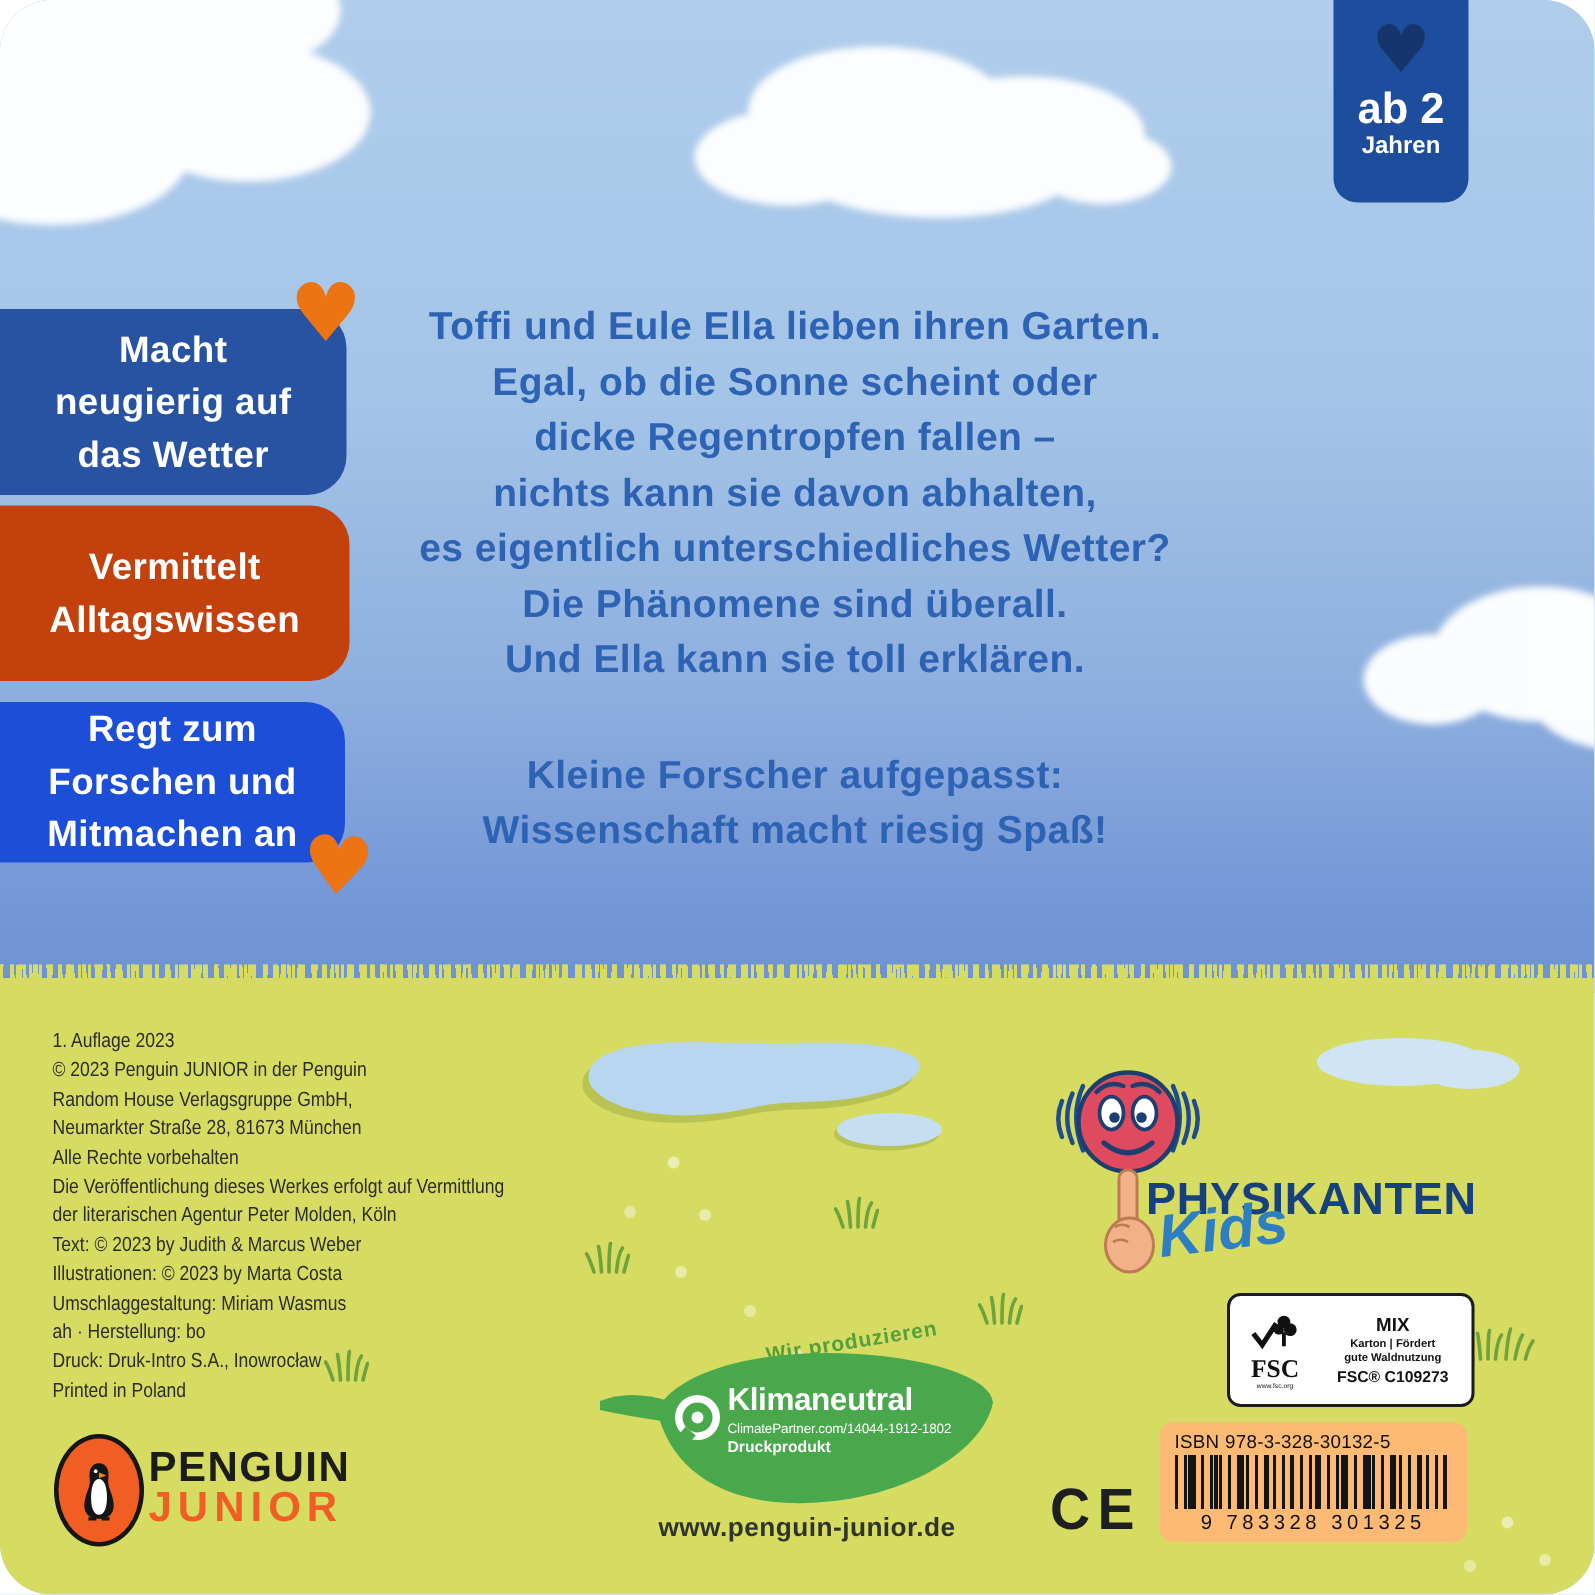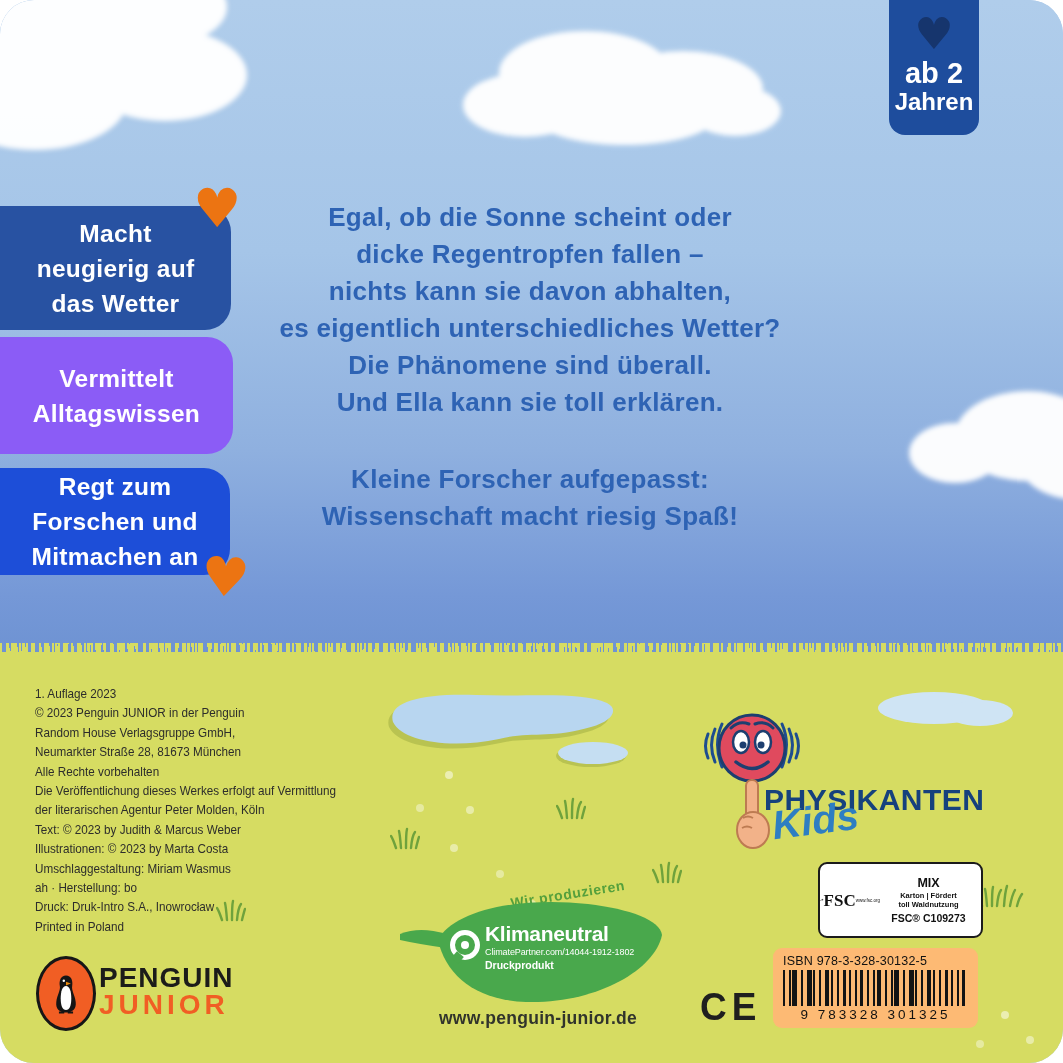--- a/index.html
+++ b/index.html
@@ -22,27 +22,27 @@
     box-shadow:447px 773px 0 2px rgba(255,255,255,.5),468px 808px 0 2px rgba(255,255,255,.45),
       452px 846px 0 2px rgba(255,255,255,.45),498px 872px 0 2px rgba(255,255,255,.4),
       418px 806px 0 2px rgba(255,255,255,.4),530px 902px 0 2px rgba(255,255,255,.4),
       1003px 1013px 0 2px rgba(255,255,255,.5),1028px 1038px 0 2px rgba(255,255,255,.45),
       978px 1042px 0 2px rgba(255,255,255,.4);}
   
   .age-badge{position:absolute;left:889px;top:0;width:90px;height:135px;background:#1e4d9d;
     border-radius:0 0 16px 16px;display:flex;flex-direction:column;align-items:center;z-index:6;}
   .age-badge .heart-glyph{font-family:"DejaVu Sans",sans-serif;color:#16356d;font-size:44px;line-height:1;margin-top:12px;}
   .age-badge .age-line1{color:#fff;font-weight:bold;font-size:29px;line-height:1.05;margin-top:2px;}
-  .age-badge .age-line2{color:#fff;font-weight:bold;font-size:24px;line-height:1.2;}
+  .age-badge .age-line2{color:#fff;font-weight:bold;font-size:16px;line-height:1.2;}
   
   .tag{position:absolute;left:0;width:231px;color:#fff;font-weight:bold;font-size:24.5px;
     line-height:35px;display:flex;flex-direction:column;justify-content:center;align-items:center;
     text-align:center;border-radius:0 26px 26px 0;z-index:5;letter-spacing:.3px;}
   .tag-blue{top:206px;height:124px;background:#2852a2;}
-  .tag-pink{top:337px;height:117px;width:233px;background:#8b5cf6;}
+  .tag-pink{top:337px;height:117px;width:233px;background:#c2410c;}
   .tag-yellow{top:468px;height:107px;width:230px;background:#1d4ed8;}
   .heart{position:absolute;font-family:"DejaVu Sans",sans-serif;color:#ec7412;font-size:54px;line-height:1;z-index:7;}
   .heart-top{left:193px;top:182px;}
   .heart-bottom{left:201px;top:551px;transform:rotate(4deg);}
   
   .blurb{position:absolute;left:140px;top:199px;width:780px;text-align:center;z-index:4;
     color:#2e63b4;font-weight:bold;font-size:26px;line-height:37px;letter-spacing:.3px;}
   .blurb .gap{height:40px;}
   
   .imprint{position:absolute;left:35px;top:684px;color:#2d2d2b;font-size:13.6px;line-height:19.4px;
@@ -70,21 +70,21 @@
   
   .physikanten{position:absolute;left:696px;top:700px;width:300px;height:160px;z-index:5;}
   .physikanten .mascot{position:absolute;left:0;top:0;}
   .physikanten .title{position:absolute;left:68px;top:83px;color:#16417d;font-weight:bold;
     font-size:30px;letter-spacing:.5px;}
   .physikanten .subtitle{position:absolute;left:76px;top:98px;color:#2e7ec2;font-weight:bold;
     font-style:italic;font-size:40px;transform:rotate(-7deg);}
   
   .fsc-card{position:absolute;left:818px;top:862px;width:161px;height:72px;background:#fff;
     border:2px solid #1b1b1b;border-radius:9px;display:flex;z-index:5;}
-  .fsc-left{width:60px;display:flex;flex-direction:row;align-items:center;justify-content:center;}
+  .fsc-left{width:60px;display:flex;flex-direction:column;align-items:center;justify-content:center;}
   .fsc-brand{font-family:"Liberation Serif",serif;font-weight:bold;font-size:17px;color:#111;line-height:1;}
   .fsc-url{font-size:4.5px;color:#111;}
   .fsc-right{flex:1;display:flex;flex-direction:column;align-items:center;justify-content:center;
     text-align:center;color:#111;padding-right:4px;}
   .fsc-grade{font-weight:bold;font-size:12.5px;line-height:1.2;}
   .fsc-desc{font-weight:bold;font-size:7.5px;line-height:1.25;}
   .fsc-code{font-weight:bold;font-size:10.5px;margin-top:3px;}
   
   .isbn-card{position:absolute;left:773px;top:948px;width:205px;height:80px;background:#fdba74;
     border-radius:9px;padding:6px 10px;box-sizing:border-box;z-index:5;}
@@ -210,20 +210,21 @@
   </div>
   <div class="tag tag-yellow">
     <div>Regt zum</div>
     <div>Forschen und</div>
     <div>Mitmachen an</div>
   </div>
   <span class="heart heart-top">♥</span>
   <span class="heart heart-bottom">♥</span>
 
   <div class="blurb">
+    <div>Toffi und Eule Ella lieben ihren Garten.</div>
     <div>Egal, ob die Sonne scheint oder</div>
     <div>dicke Regentropfen fallen –</div>
     <div>nichts kann sie davon abhalten,</div>
     <div>es eigentlich unterschiedliches Wetter?</div>
     <div>Die Phänomene sind überall.</div>
     <div>Und Ella kann sie toll erklären.</div>
     <div class="gap"></div>
     <div>Kleine Forscher aufgepasst:</div>
     <div>Wissenschaft macht riesig Spaß!</div>
   </div>
@@ -303,21 +304,21 @@
           <circle cx="32" cy="14" r="5" fill="#111"></circle>
         <circle cx="23" cy="14" r="4" fill="#111"></circle>
           <rect x="25.5" y="16" width="3" height="11" fill="#111"></rect>
       </svg>
       <div class="fsc-brand">FSC</div>
       <div class="fsc-url">www.fsc.org</div>
     </div>
     <div class="fsc-right">
       <div class="fsc-grade">MIX</div>
       <div class="fsc-desc">Karton | Fördert</div>
-      <div class="fsc-desc">toll Waldnutzung</div>
+      <div class="fsc-desc">gute Waldnutzung</div>
       <div class="fsc-code">FSC® C109273</div>
     </div>
   </div>
 
   <div class="isbn-card">
     <div class="isbn-text">ISBN 978-3-328-30132-5</div>
     <div class="isbn-bars"></div>
     <div class="isbn-digits">9 783328 301325</div>
   </div>
 

